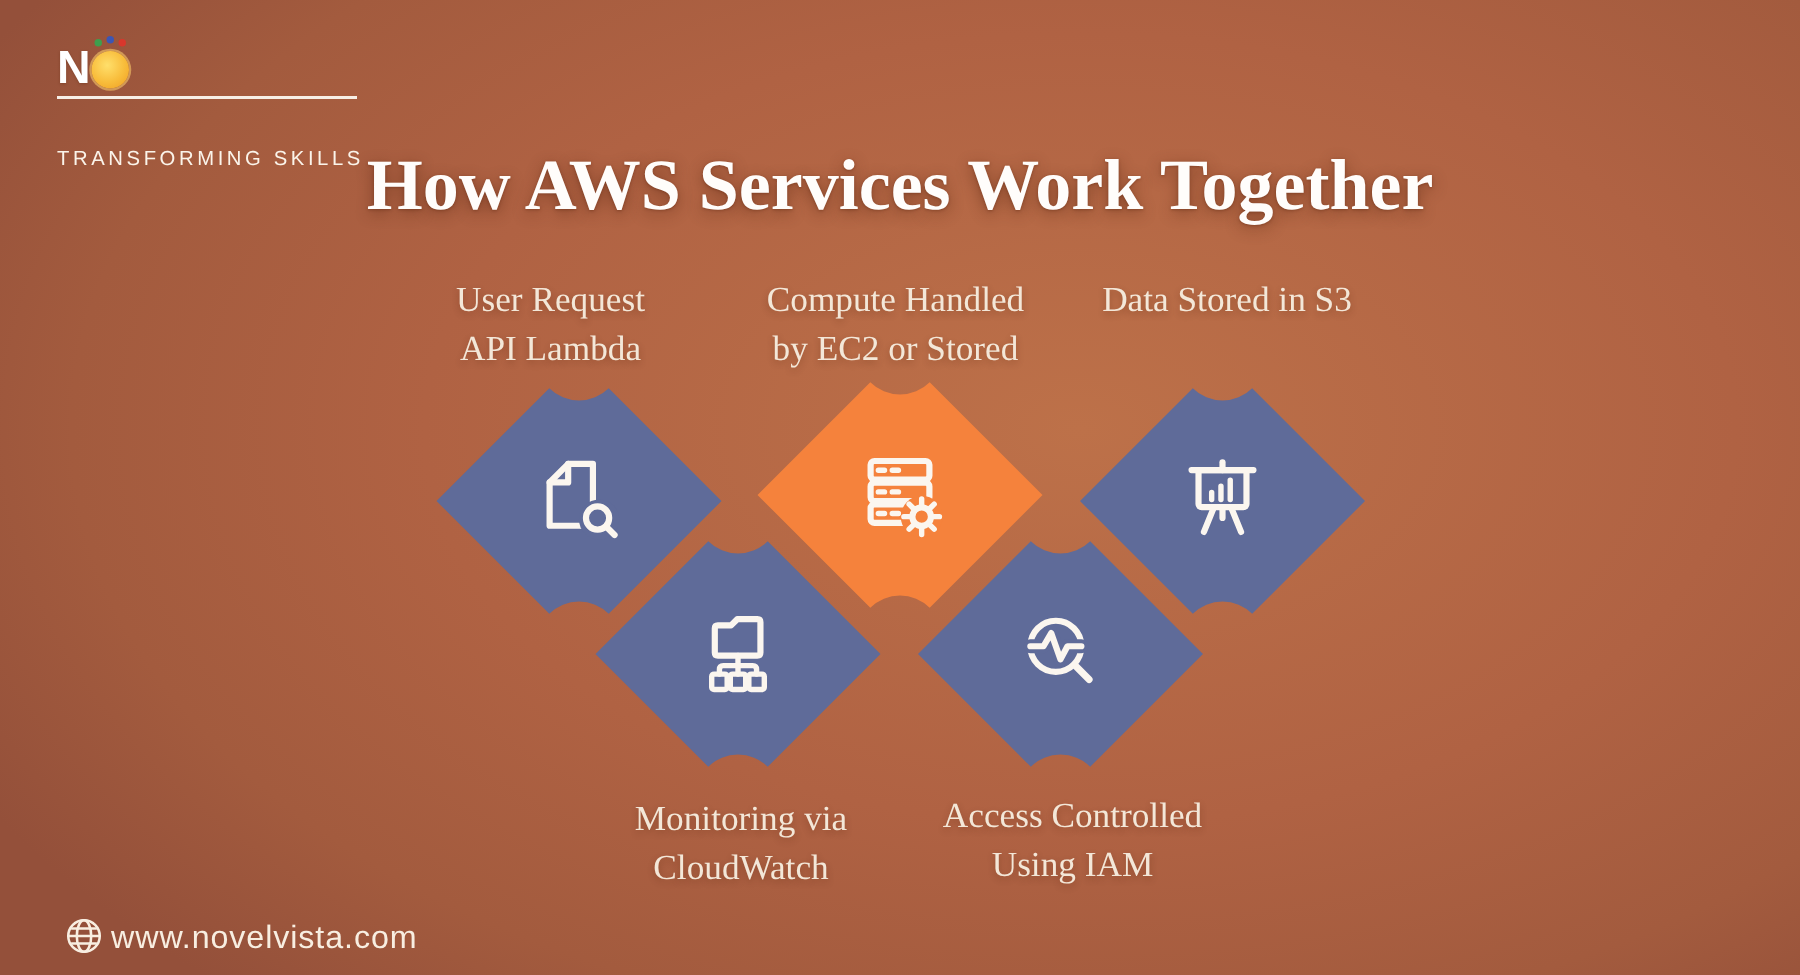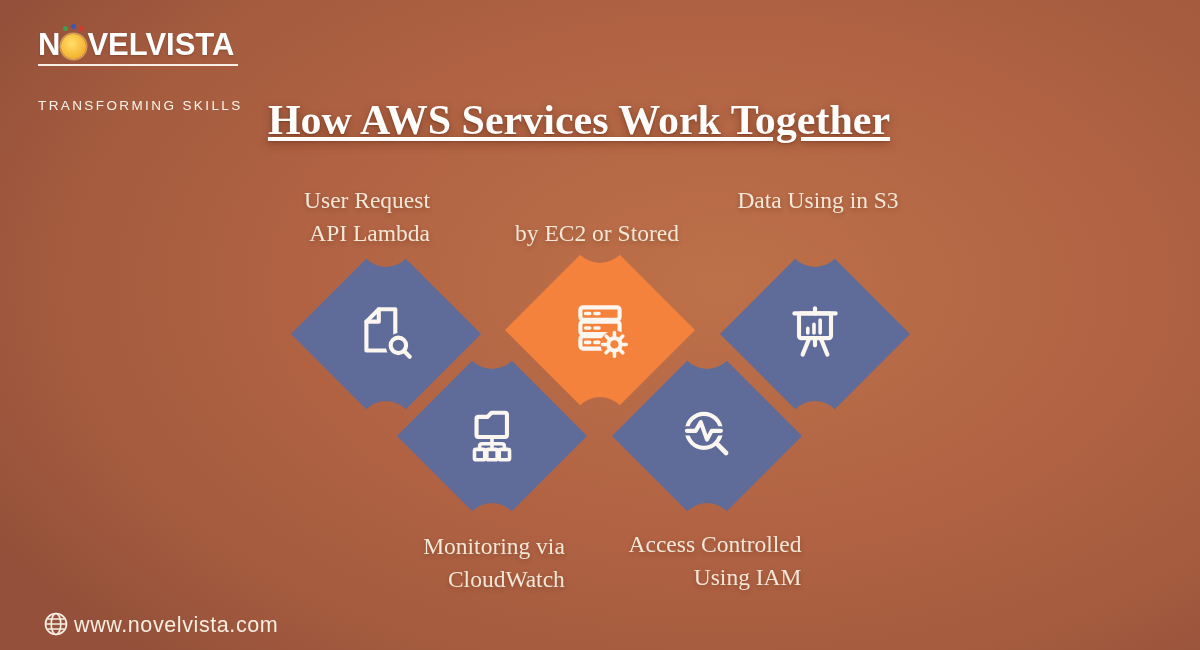--- a/index.html
+++ b/index.html
@@ -19,30 +19,29 @@
               box-shadow:0 0 0 1.5px rgba(255,210,110,.55); }
   .logo-dot { position:absolute; width:5px; height:5px; border-radius:50%; top:-8px; }
   .dot-green { left:2px; background:#3f9e4d; }
   .dot-blue  { left:10px; top:-10px; background:#3c56b4; }
   .dot-red   { left:18px; background:#d8372c; }
   .logo-rule { width:200px; height:2px; background:#f7efe6; margin:4px 0 4px 0; }
   .logo-tagline { color:#fbf4ea; font-size:13.5px; letter-spacing:2.4px; font-weight:400;margin-top:32px; }
 
   
   .title {
-    position:absolute; left:579px; top:96px; transform:translateX(-50%);
+    position:absolute; left:600px; top:96px; transform:translateX(-50%);
     margin:0; white-space:nowrap;
-    font-family:"Liberation Serif", serif; font-weight:700; font-size:42px; color:#fffdfb;
+    font-family:"Liberation Serif", serif; font-weight:700; font-size:48px; color:#fffdfb;
     text-shadow:0 3px 10px rgba(80,30,10,.45), 0 1px 2px rgba(80,30,10,.35);
-    text-decoration:underline;
   }
 
   
   .step-label {
-    position:absolute; transform:translateX(-50%); text-align:right; white-space:nowrap;
+    position:absolute; transform:translateX(-50%); text-align:center; white-space:nowrap;
     font-family:"Liberation Serif", serif; font-size:23.5px; line-height:33px; color:#f3e7d8;
     text-shadow:0 2px 5px rgba(80,30,10,.30);
   }
   .lbl-api        { left:367px; top:184px; }
   .lbl-compute    { left:597px; top:184px; }
   .lbl-storage    { left:818px; top:184px; }
   .lbl-monitoring { left:494px; top:530px; }
   .lbl-iam        { left:715px; top:528px; }
 
   
@@ -75,38 +74,37 @@
 <div class="canvas">
 
   <header class="logo">
     <div class="logo-row">
       <span class="logo-text">N</span>
       <span class="logo-sun">
         <span class="logo-dot dot-green"></span>
         <span class="logo-dot dot-blue"></span>
         <span class="logo-dot dot-red"></span>
       </span>
-      <span class="logo-text">VELVISTA</span>
     </div>
     <div class="logo-rule"></div>
     <div class="logo-tagline">TRANSFORMING SKILLS</div>
   </header>
 
   <h1 class="title">How AWS Services Work Together</h1>
 
   <div class="step-label lbl-api">
     <span>User Request</span><br>
     <span>API Lambda</span>
   </div>
   <div class="step-label lbl-compute">
-    <br>
+    <span>Compute Handled</span><br>
     <span>by EC2 or Stored</span>
   </div>
   <div class="step-label lbl-storage">
-    <span>Data Using in S3</span><br>
+    <span>Data Stored in S3</span><br>
   </div>
   <div class="step-label lbl-iam">
     <span>Access Controlled</span><br>
     <span>Using IAM</span>
   </div>
   <div class="step-label lbl-monitoring">
     <span>Monitoring via</span><br>
     <span>CloudWatch</span>
   </div>
 

